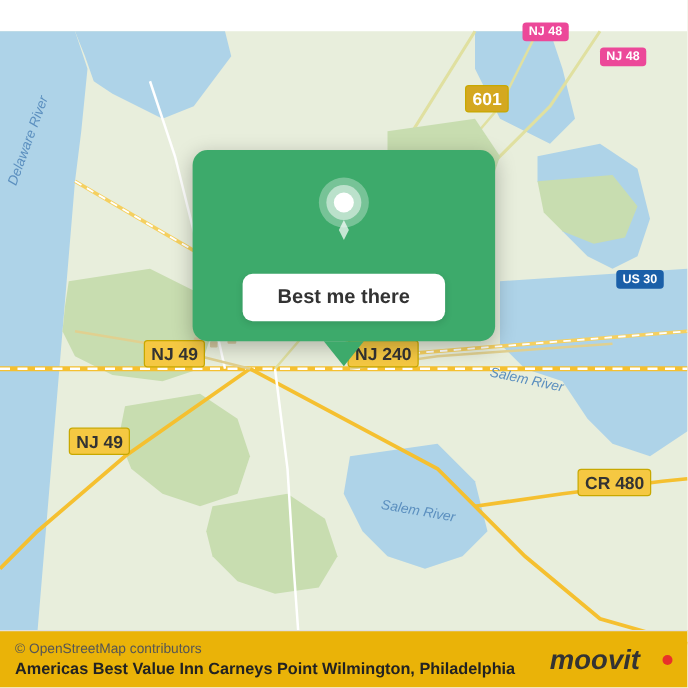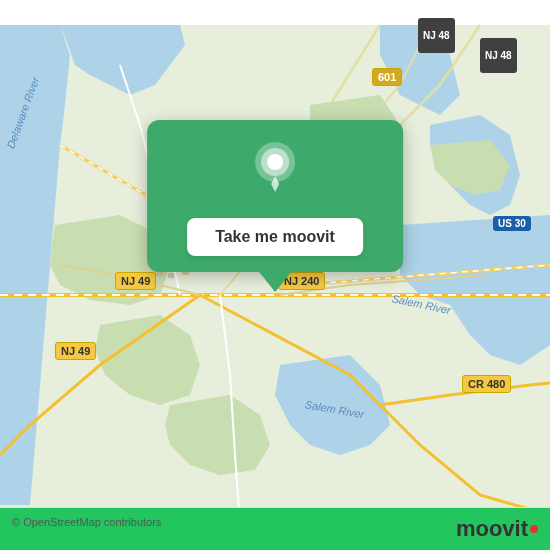--- a/index.html
+++ b/index.html
@@ -26,38 +26,39 @@
       top: 0;
       left: 0;
     }
 
     
     #bottom-bar {
       position: absolute;
       bottom: 0;
       left: 0;
       width: 100%;
-      background: #22c55e;
+      background: #eab308;
       padding: 8px 12px;
       display: flex;
-      align-items: flex-start;
+      align-items: center;
       justify-content: space-between;
       border-top: 1px solid #e0e0e0;
       z-index: 10;
     }
 
     #attribution {
       font-size: 11px;
       color: #555;
     }
 
     #moovit-logo {
       display: flex;
       align-items: center;
-      gap: 0;
+      gap: 16px;
+      font-style: italic;
     }
 
     .moovit-dot {
       width: 8px;
       height: 8px;
       background: #e8312a;
       border-radius: 50%;
       display: inline-block;
       margin-left: 2px;
       vertical-align: super;
@@ -110,32 +111,32 @@
       border-right: 16px solid transparent;
       border-top: 20px solid #3daa6b;
     }
 
     
     .road-label {
       position: absolute;
       background: #f5c842;
       border-radius: 3px;
       padding: 2px 5px;
-      font-size: 11px;
+      font-size: 14px;
       font-weight: bold;
       color: #333;
       border: 1px solid #c8a800;
       white-space: nowrap;
     }
 
     .road-label-green {
       position: absolute;
-      background: #404040;
+      background: #ec4899;
       border-radius: 3px;
-      padding: 12px 5px;
+      padding: 2px 5px;
       font-size: 10px;
       font-weight: bold;
       color: white;
       white-space: nowrap;
     }
 
     .road-label-blue {
       position: absolute;
       background: #1a5fa8;
       border-radius: 3px;
@@ -226,27 +227,28 @@
     <div id="popup-box">
 
       <div id="location-icon">
         <svg width="48" height="56" viewBox="0 0 48 56" xmlns="http://www.w3.org/2000/svg">
           <circle cx="24" cy="22" r="20" fill="white" fill-opacity="0.3"></circle>
           <circle cx="24" cy="22" r="14" fill="white" fill-opacity="0.5"></circle>
           <circle cx="24" cy="22" r="8" fill="white"></circle>
           <path d="M24,36 L28,44 L24,52 L20,44 Z" fill="white" fill-opacity="0.7"></path>
         </svg>
       </div>
-      <button id="popup-button">Take me moovit</button>
+      <button id="popup-button">Best me there</button>
     </div>
     <div id="popup-arrow"></div>
   </div>
 
   <div id="bottom-bar">
     <div>
       <div id="attribution">© OpenStreetMap contributors</div>
+      <div id="location-name" style="font-size:13px; font-weight:bold; color:#222; margin-top:2px;">Americas Best Value Inn Carneys Point Wilmington, Philadelphia</div>
     </div>
     <div id="moovit-logo">
       <span style="font-size:22px; font-weight:bold; color:#333; font-family: Arial, sans-serif;">moovit</span>
       <span class="moovit-dot"></span>
     </div>
   </div>
 </div>
 
 </body></html>

